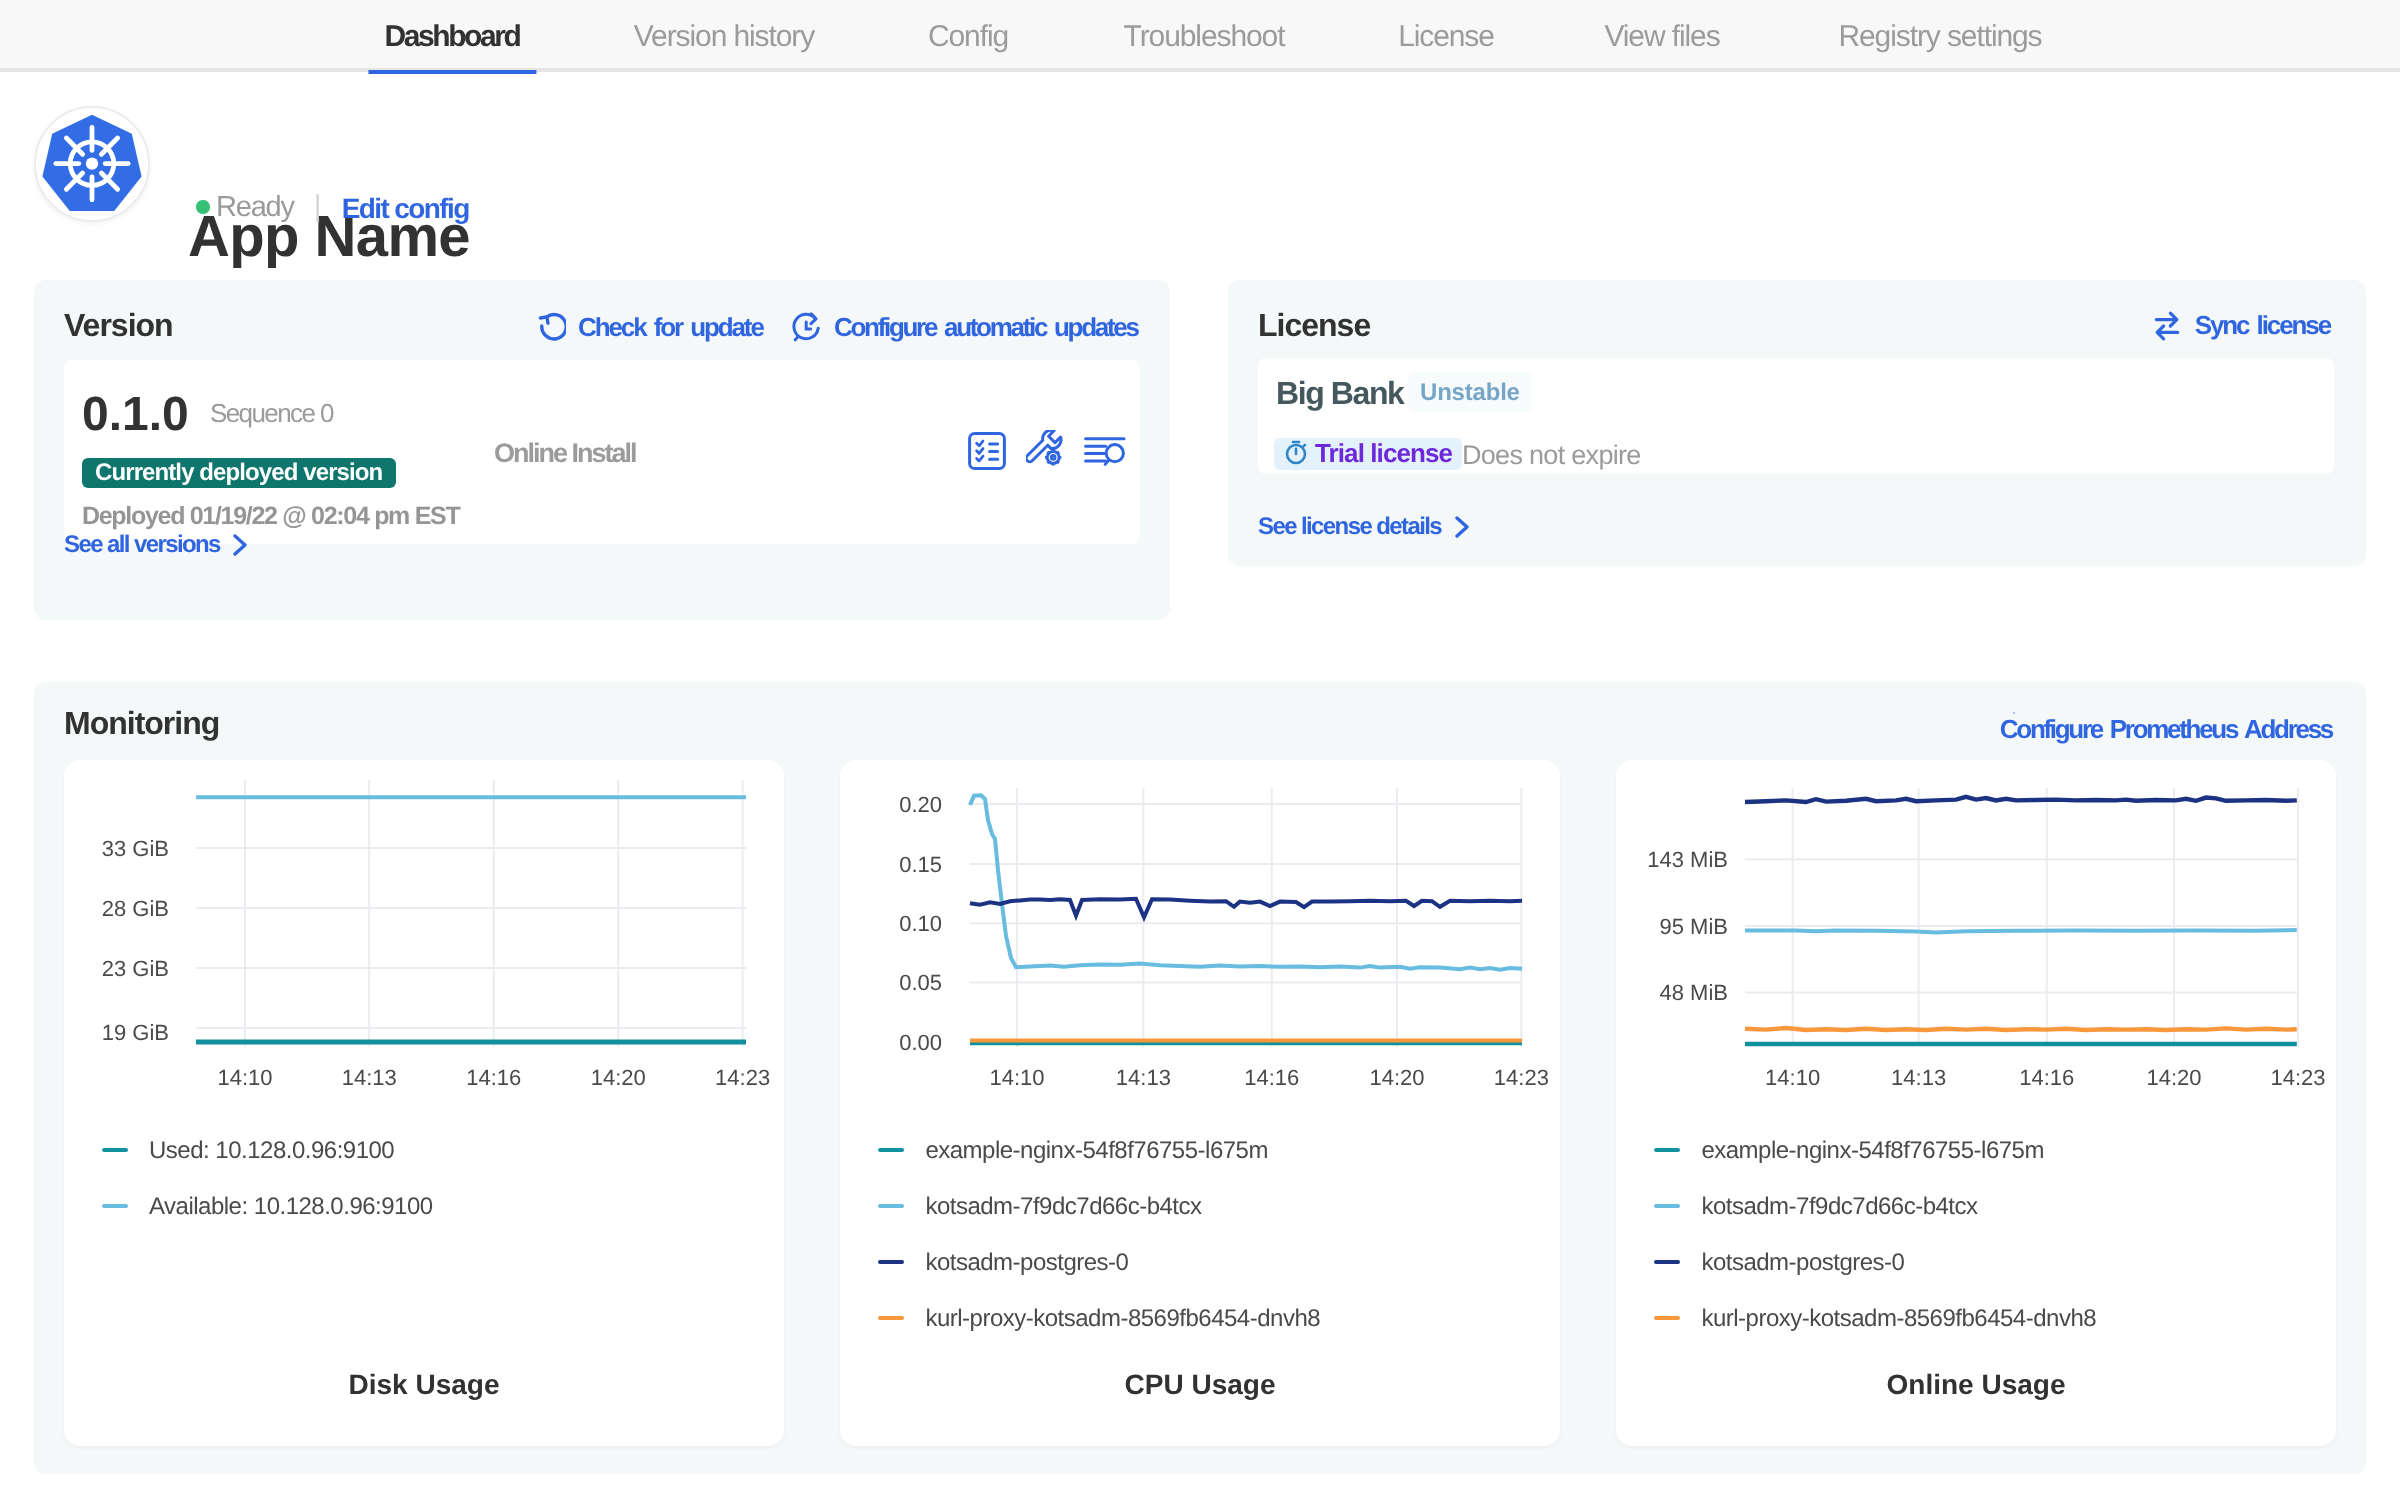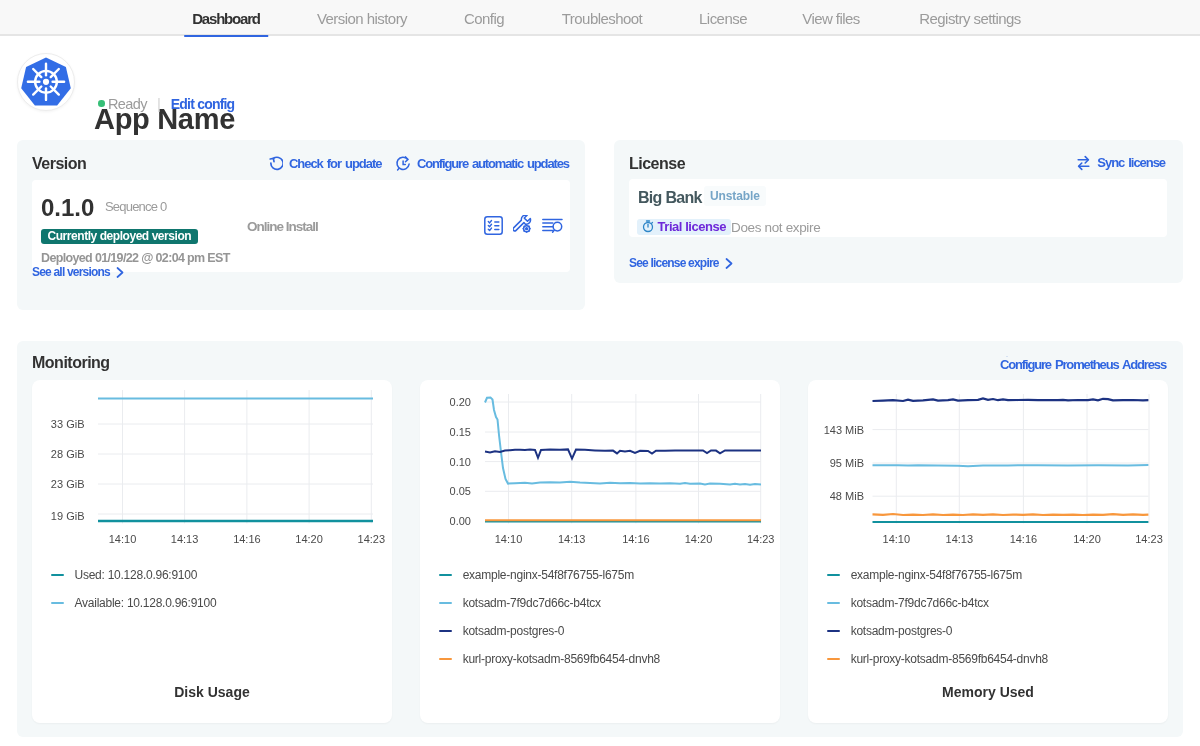--- a/index.html
+++ b/index.html
@@ -171,21 +171,21 @@
     <svg width="12" height="13" viewBox="0 0 12 13" fill="none" stroke="#2e86c8" stroke-width="1.3" stroke-linecap="round">
       <circle cx="6" cy="7" r="4.5"></circle>
       <line x1="6" y1="7" x2="6" y2="4.4"></line>
       <line x1="4.5" y1="1" x2="7.5" y2="1"></line>
       <line x1="9.7" y1="3.2" x2="10.5" y2="2.4"></line>
     </svg>
     <span>Trial license</span>
   </div>
   <div class="noexpire">Does not expire</div>
   <div class="seelink" style="left:629px; top:256px;">
-    <span>See license expire</span>
+    <span>See license details</span>
     <svg width="8" height="11" viewBox="0 0 8 11" fill="none" stroke="#3065e0" stroke-width="1.7" stroke-linecap="round" stroke-linejoin="round">
         <path d="M1.5 1 L6.5 5.5 L1.5 10"></path>
       </svg>
   </div>
 
   <div class="card" id="monCard"></div>
   <div class="chead" style="left:32px; top:354px;">Monitoring</div>
   <div class="toplink" style="right:34px; top:356px; letter-spacing:-1.15px;flex-direction:column;">
     <svg width="14" height="14" viewBox="0 0 16 16" fill="none" stroke="#3065e0" stroke-width="1.6" style="margin-right:7px;">
       <circle cx="8" cy="8" r="2.2"></circle>
@@ -273,20 +273,21 @@
       <span class="ltext">kotsadm-7f9dc7d66c-b4tcx</span>
     </div>
   <div class="legend" style="left:438.7px; top:623px;">
       <div class="dash" style="background:#1c3282;"></div>
       <span class="ltext">kotsadm-postgres-0</span>
     </div>
   <div class="legend" style="left:438.7px; top:651px;">
       <div class="dash" style="background:#f8973c;"></div>
       <span class="ltext">kurl-proxy-kotsadm-8569fb6454-dnvh8</span>
     </div>
+  <div class="ctitle" style="left:420px; width:360px;">CPU Usage</div>
 
   <svg class="chartsvg" style="left:808px; top:380px;" width="360" height="343" viewBox="0 0 360 343">
     <g stroke="#eaecef" stroke-width="1">
       <line x1="64.5" y1="49.6" x2="340.4" y2="49.6"></line>
       <line x1="64.5" y1="83" x2="340.4" y2="83"></line>
       <line x1="64.5" y1="116.2" x2="340.4" y2="116.2"></line>
       <line x1="88.3" y1="14" x2="88.3" y2="143.4"></line>
       <line x1="151.3" y1="14" x2="151.3" y2="143.4"></line>
       <line x1="215.4" y1="14" x2="215.4" y2="143.4"></line>
       <line x1="279" y1="14" x2="279" y2="143.4"></line>
@@ -316,14 +317,14 @@
       <span class="ltext">kotsadm-7f9dc7d66c-b4tcx</span>
     </div>
   <div class="legend" style="left:826.7px; top:623px;">
       <div class="dash" style="background:#1c3282;"></div>
       <span class="ltext">kotsadm-postgres-0</span>
     </div>
   <div class="legend" style="left:826.7px; top:651px;">
       <div class="dash" style="background:#f8973c;"></div>
       <span class="ltext">kurl-proxy-kotsadm-8569fb6454-dnvh8</span>
     </div>
-  <div class="ctitle" style="left:808px; width:360px;">Memory Used</div>
+  <div class="ctitle" style="left:808px; width:360px;">Online Usage</div>
 </div>
 
 </body></html>

